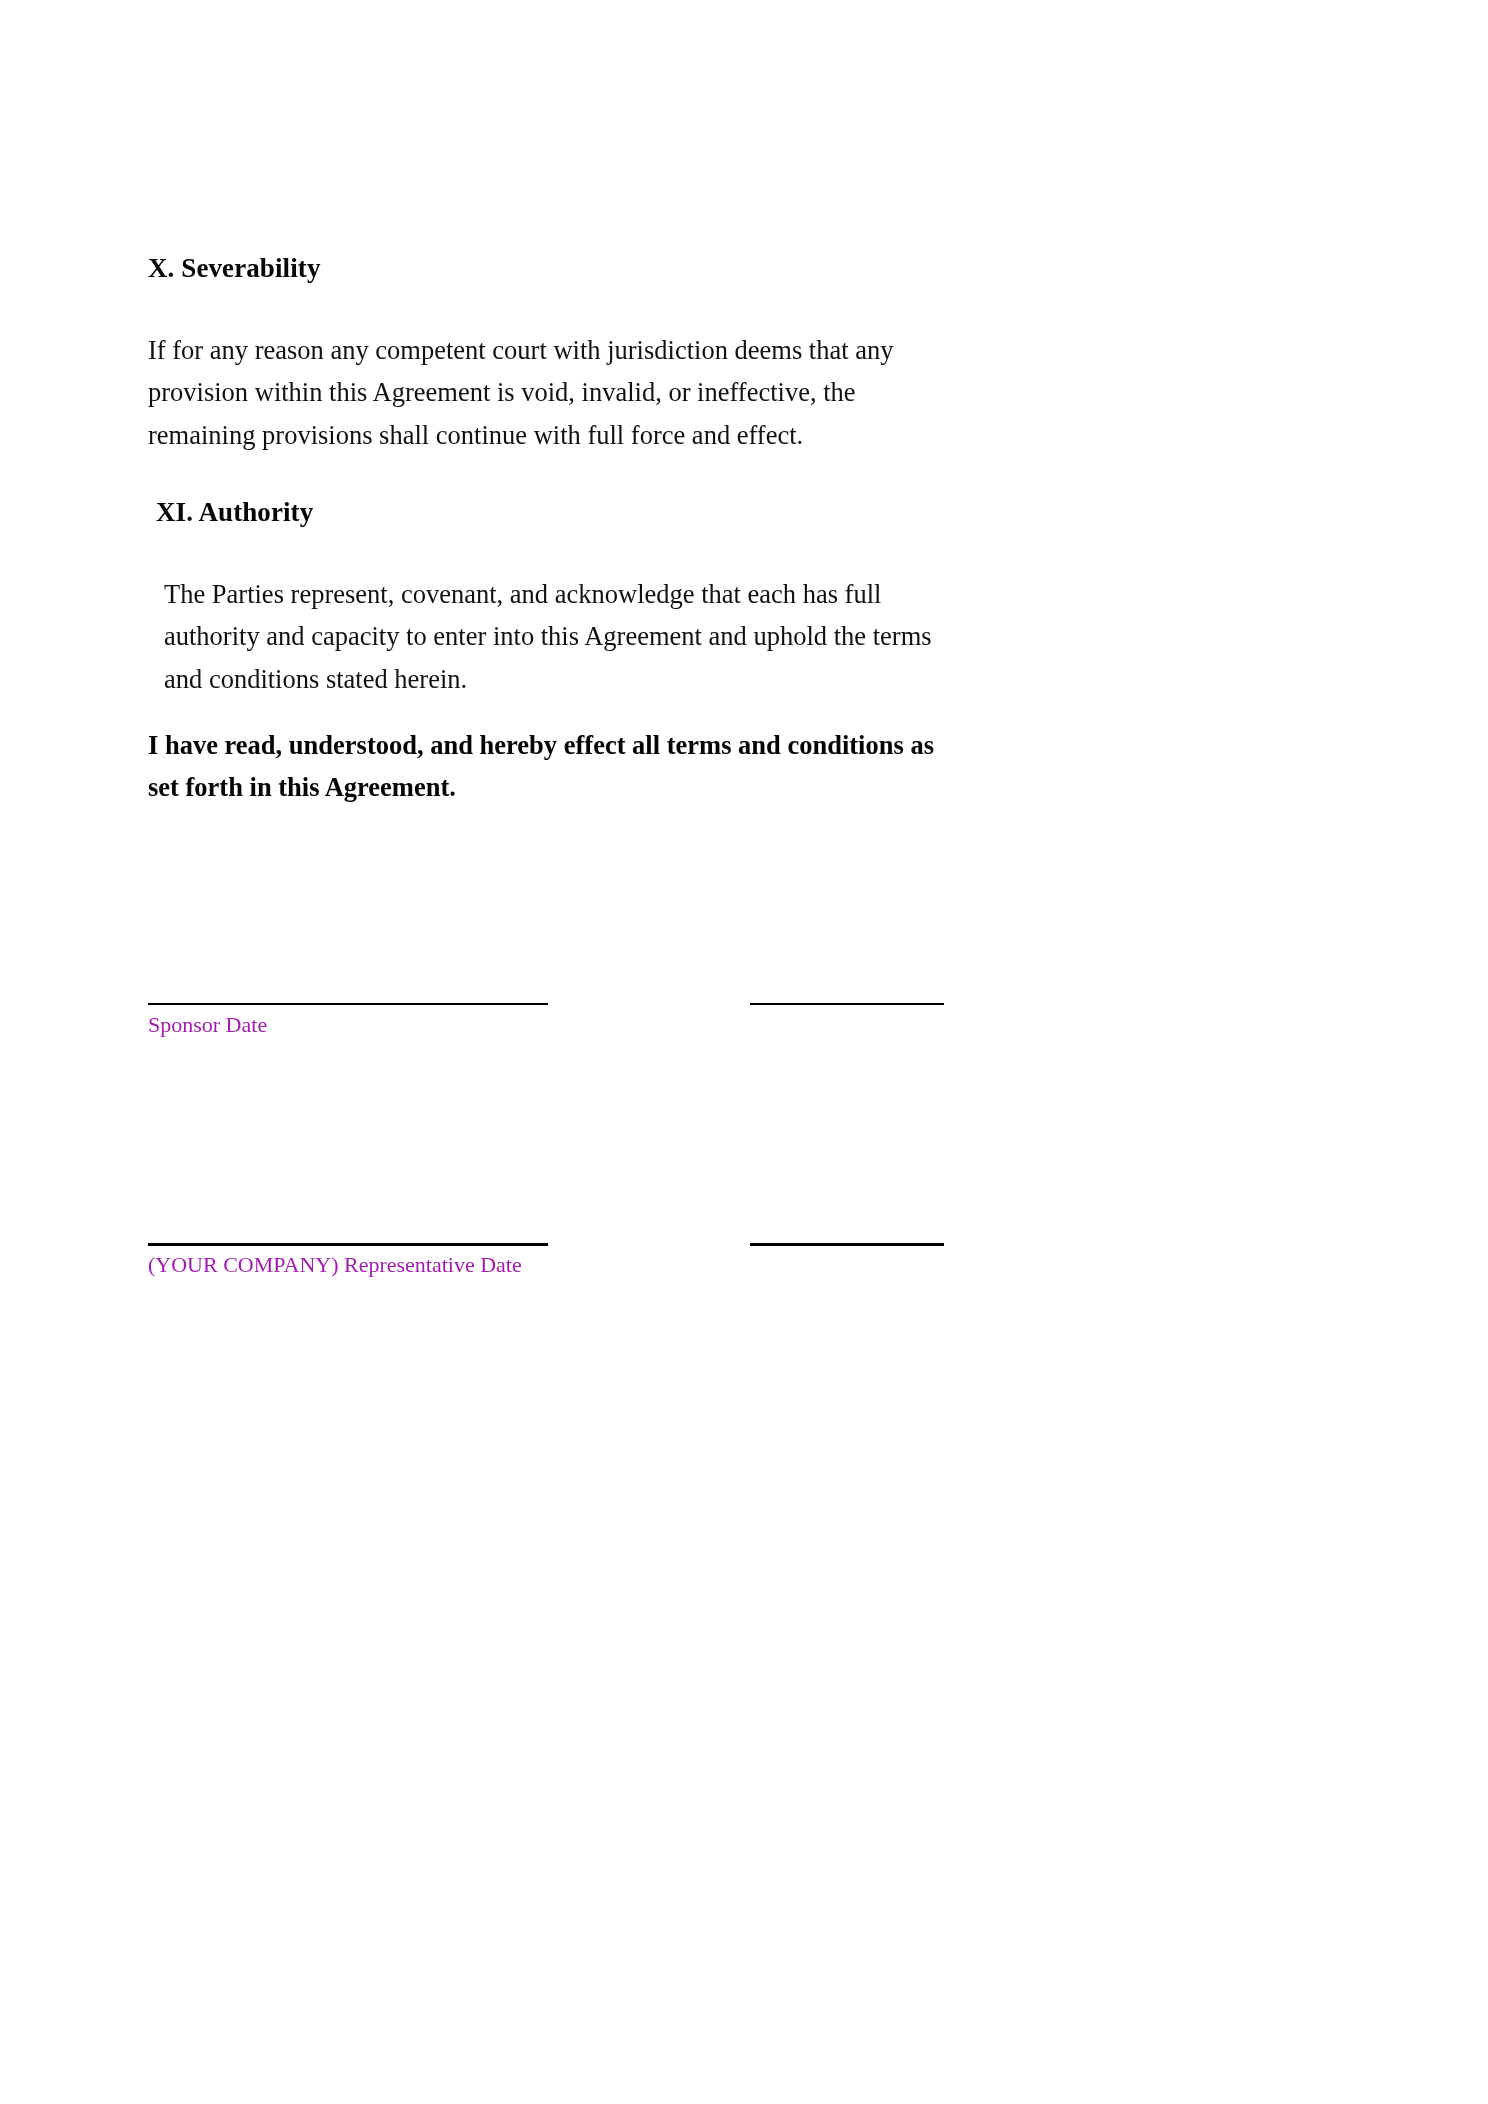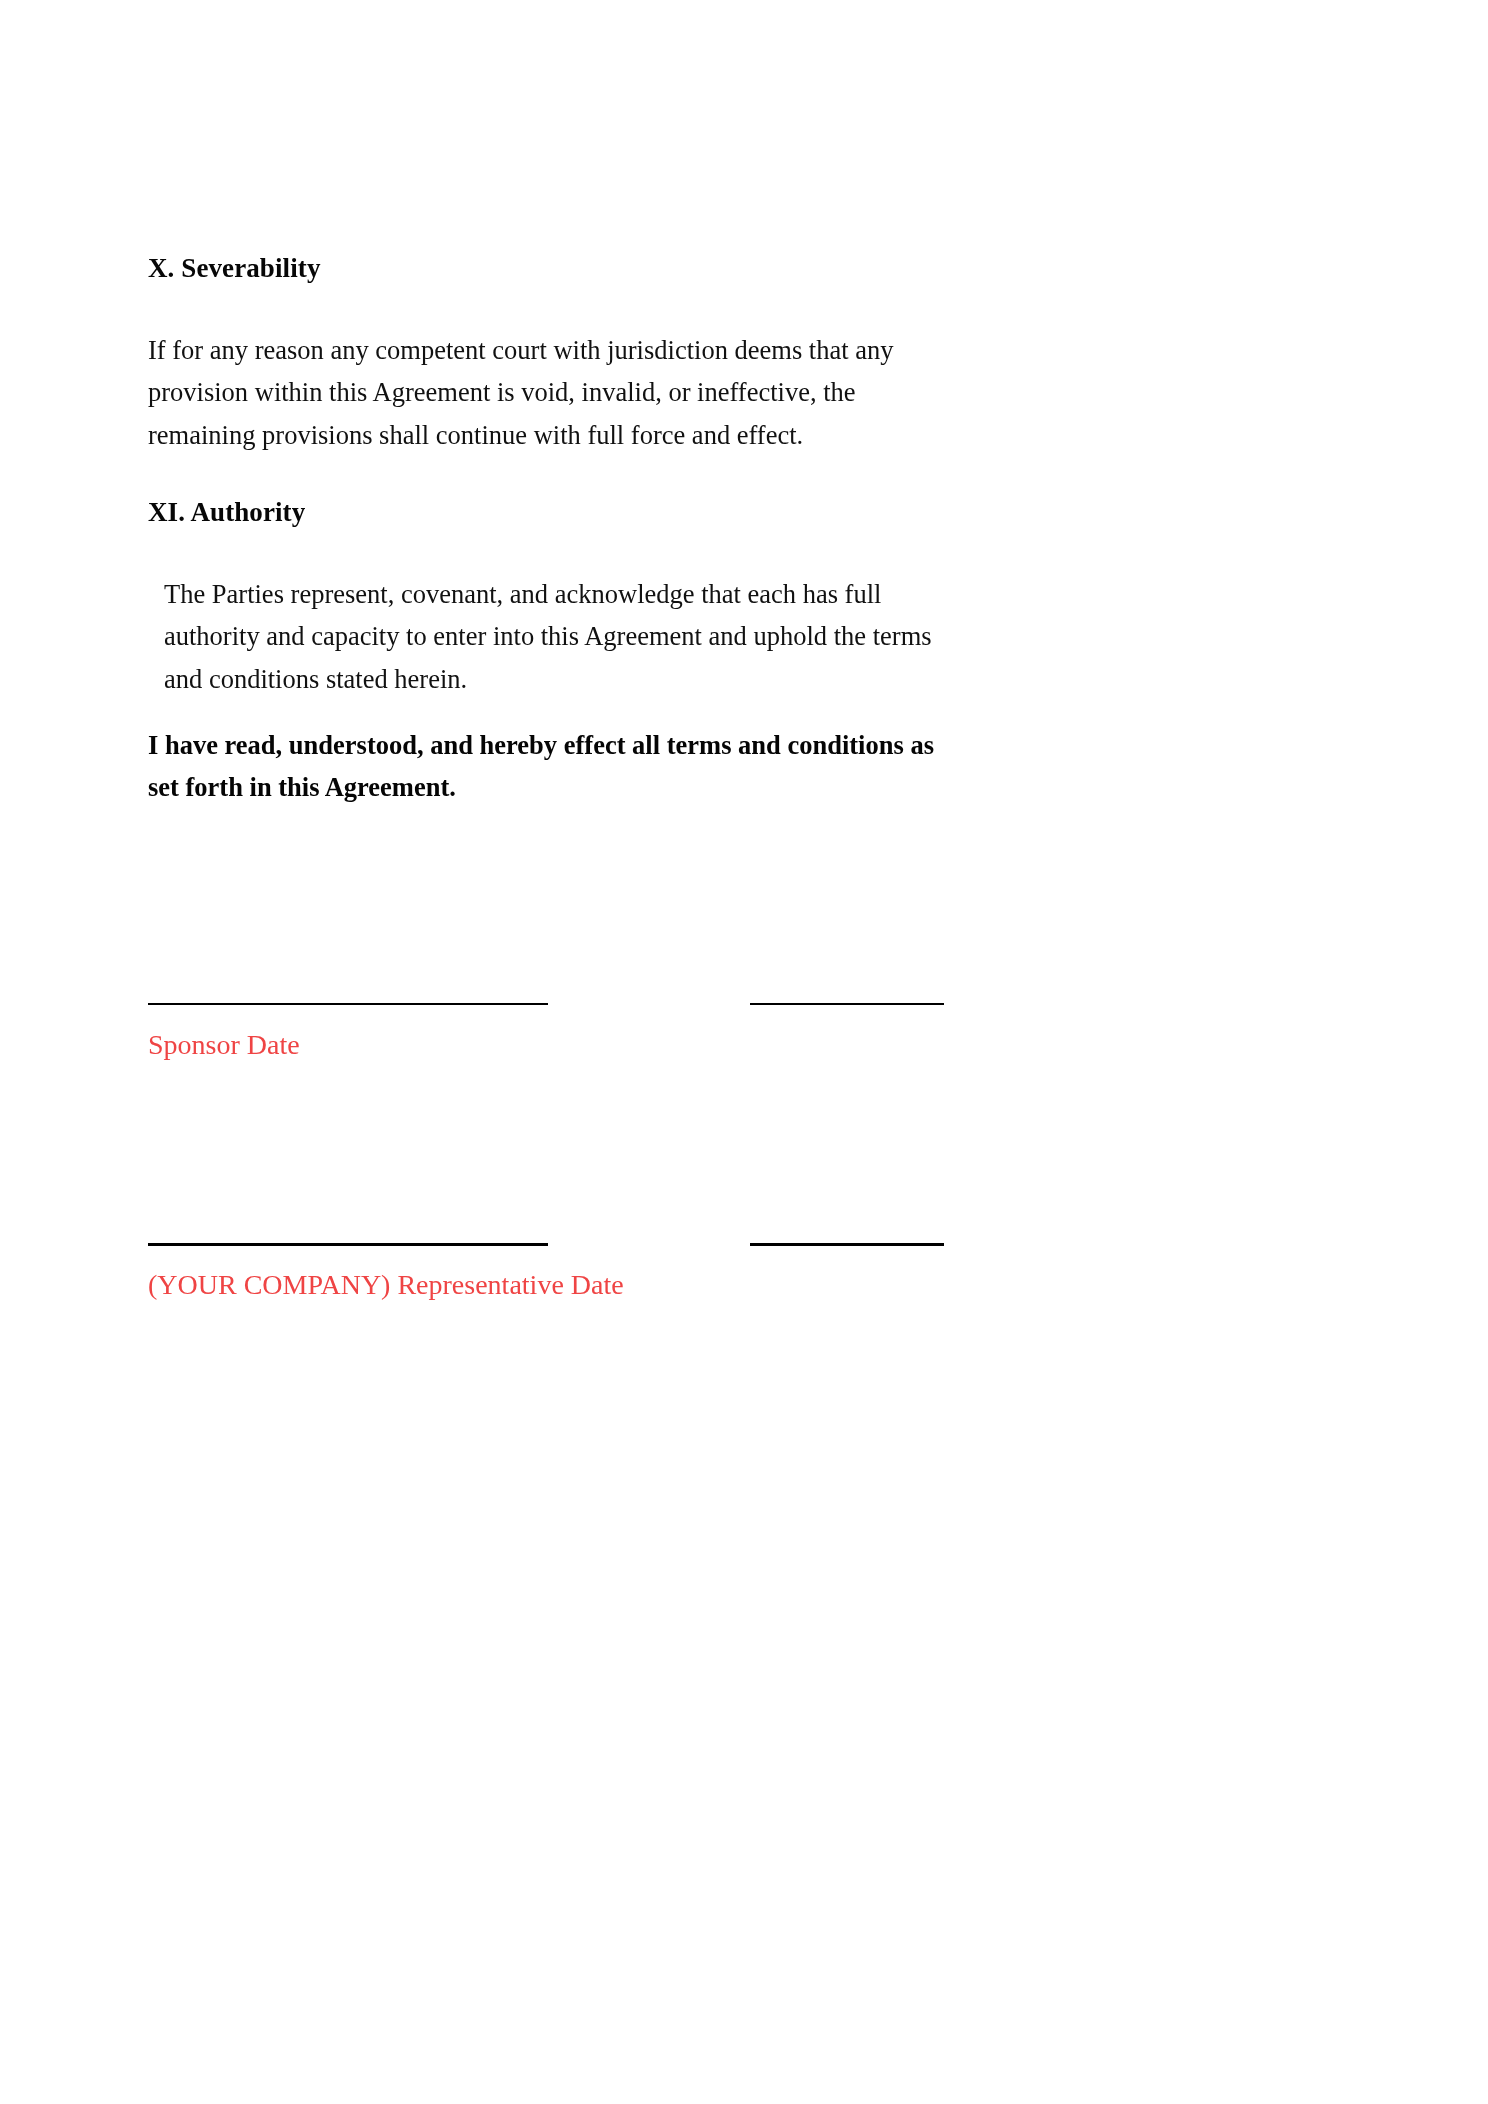--- a/index.html
+++ b/index.html
@@ -47,21 +47,21 @@
     font-size: 26.5px;
     font-weight: bold;
     line-height: 1.60;
     color: #050505;
     width: 800px;
   }
 
   
   .blk-sev-head { position: absolute; top: 252px; left: 0; }
   .blk-sev-body { position: absolute; top: 329px; left: 0; }
-  .blk-auth-head { position: absolute; top: 496px; left: 0; font-family: Liberation Serif, serif; }
+  .blk-auth-head { position: absolute; top: 496px; left: 8px; font-family: Liberation Serif, serif; }
   .blk-auth-body { position: absolute; top: 573px; left: 16px; }
   .blk-accept { position: absolute; top: 724px; left: 0; }
 
   
   .sigblock {
     position: absolute;
     left: 148px;
     width: 860px;
   }
   .sigblock-1 { top: 985px; }
@@ -76,24 +76,24 @@
     top: 18px;
     background: #000000;
   }
   .rule-long { left: 0px; width: 400px; }
   .rule-short { left: 0px; width: 194px; }
 
   .thin .rule { height: 1.6px; }
   .thick .rule { height: 3.2px; }
 
   .sig-label {
-    font-size: 28px;
+    font-size: 22px;
     line-height: 1.3;
-    color: #ef4444;
-    margin-top: 18px;
+    color: #a21caf;
+    margin-top: 2px;
     white-space: nowrap;
   }
 </style>
 </head>
 <body>
 
 <div class="page">
   <div class="content">
 
     <div class="blk-sev-head">

